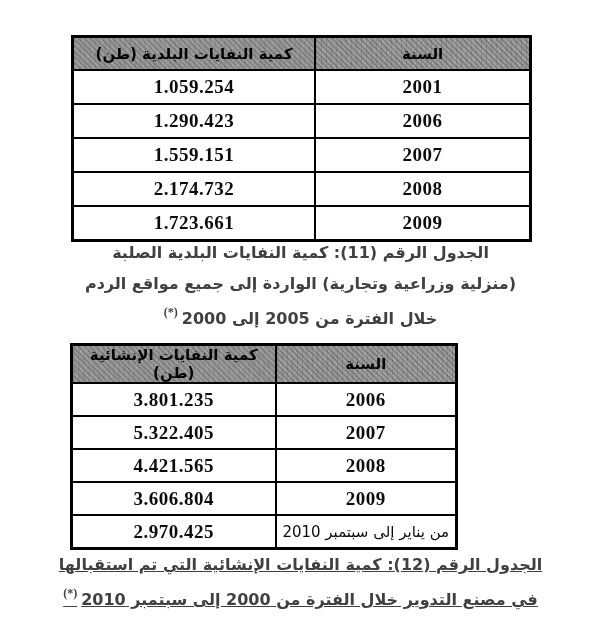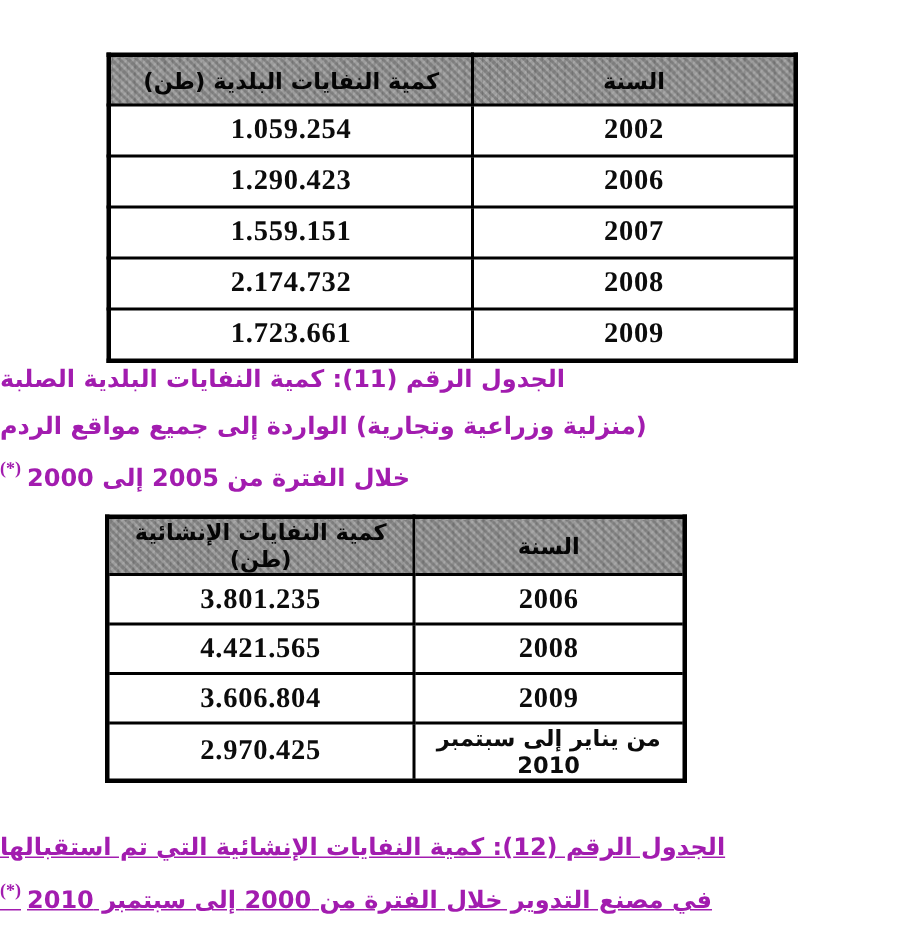--- a/index.html
+++ b/index.html
@@ -51,31 +51,31 @@
   #table2 td { height: 31px; }
   .num, .year-num {
     font-family: "Liberation Serif", "DejaVu Serif", serif;
     font-weight: bold;
     font-size: 19px;
     letter-spacing: 0.5px;
     margin-left: 38px;
   }
   .year-ar {
     font-family: "DejaVu Sans", sans-serif;
-    font-weight: bold;
+    font-weight: normal;
     font-size: 15px;
   }
   .caption {
     position: absolute;
     left: 0;
     width: 100%;
-    text-align: left;
+    text-align: center;
     font-weight: bold;
     font-size: 16px;
-    color: #a21caf;
+    color: #404040;
   }
   #caption1 { top: 237px; }
   #caption2 { top: 549px; text-decoration: underline; }
   .caption .cap-line {
     line-height: 31px;
     white-space: nowrap;
   }
   .caption sup.star {
     font-size: 12px;
     font-weight: bold;
@@ -97,21 +97,21 @@
       </colgroup>
     <thead>
       <tr>
         <th dir="rtl">كمية النفايات البلدية (طن)</th>
         <th dir="rtl">السنة</th>
       </tr>
     </thead>
     <tbody>
       <tr>
         <td class="num">1.059.254</td>
-        <td class="year-num">2002</td>
+        <td class="year-num">2001</td>
       </tr>
       <tr>
         <td class="num">1.290.423</td>
         <td class="year-num">2006</td>
       </tr>
       <tr>
         <td class="num">1.559.151</td>
         <td class="year-num">2007</td>
       </tr>
       <tr>
@@ -141,20 +141,24 @@
         <th dir="rtl">كمية النفايات الإنشائية (طن)</th>
         <th dir="rtl">السنة</th>
       </tr>
     </thead>
     <tbody>
       <tr>
         <td class="num">3.801.235</td>
         <td class="year-num">2006</td>
       </tr>
       <tr>
+        <td class="num">5.322.405</td>
+        <td class="year-num">2007</td>
+      </tr>
+      <tr>
         <td class="num">4.421.565</td>
         <td class="year-num">2008</td>
       </tr>
       <tr>
         <td class="num">3.606.804</td>
         <td class="year-num">2009</td>
       </tr>
       <tr>
         <td class="num">2.970.425</td>
         <td class="year-ar" dir="rtl">من يناير إلى سبتمبر 2010</td>

